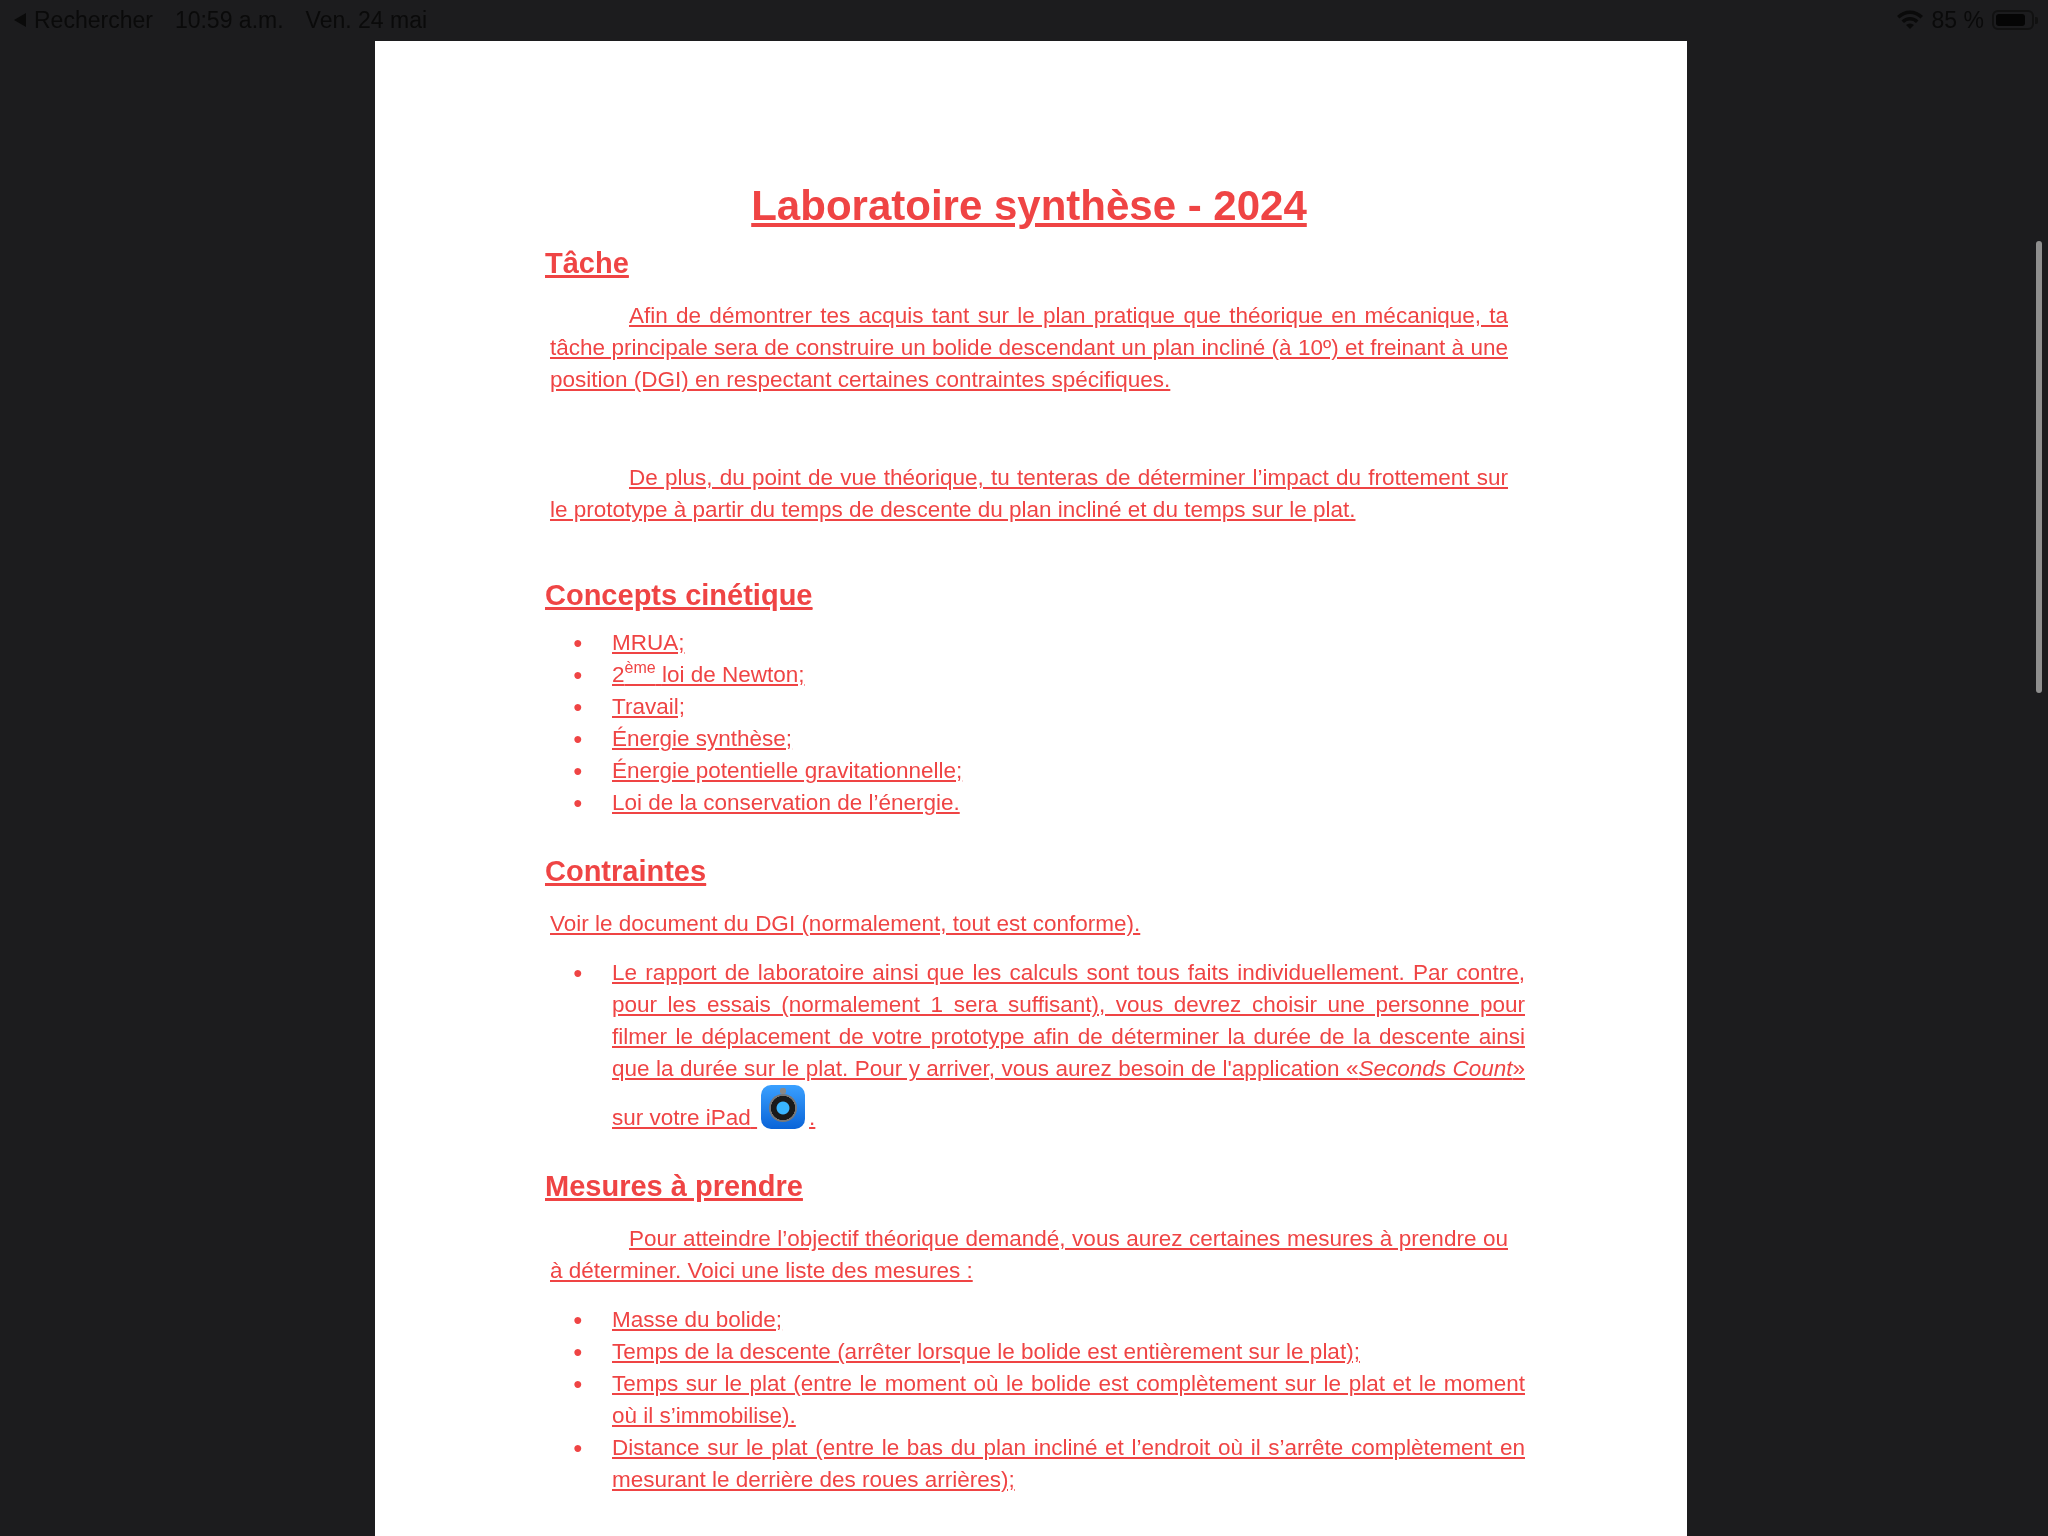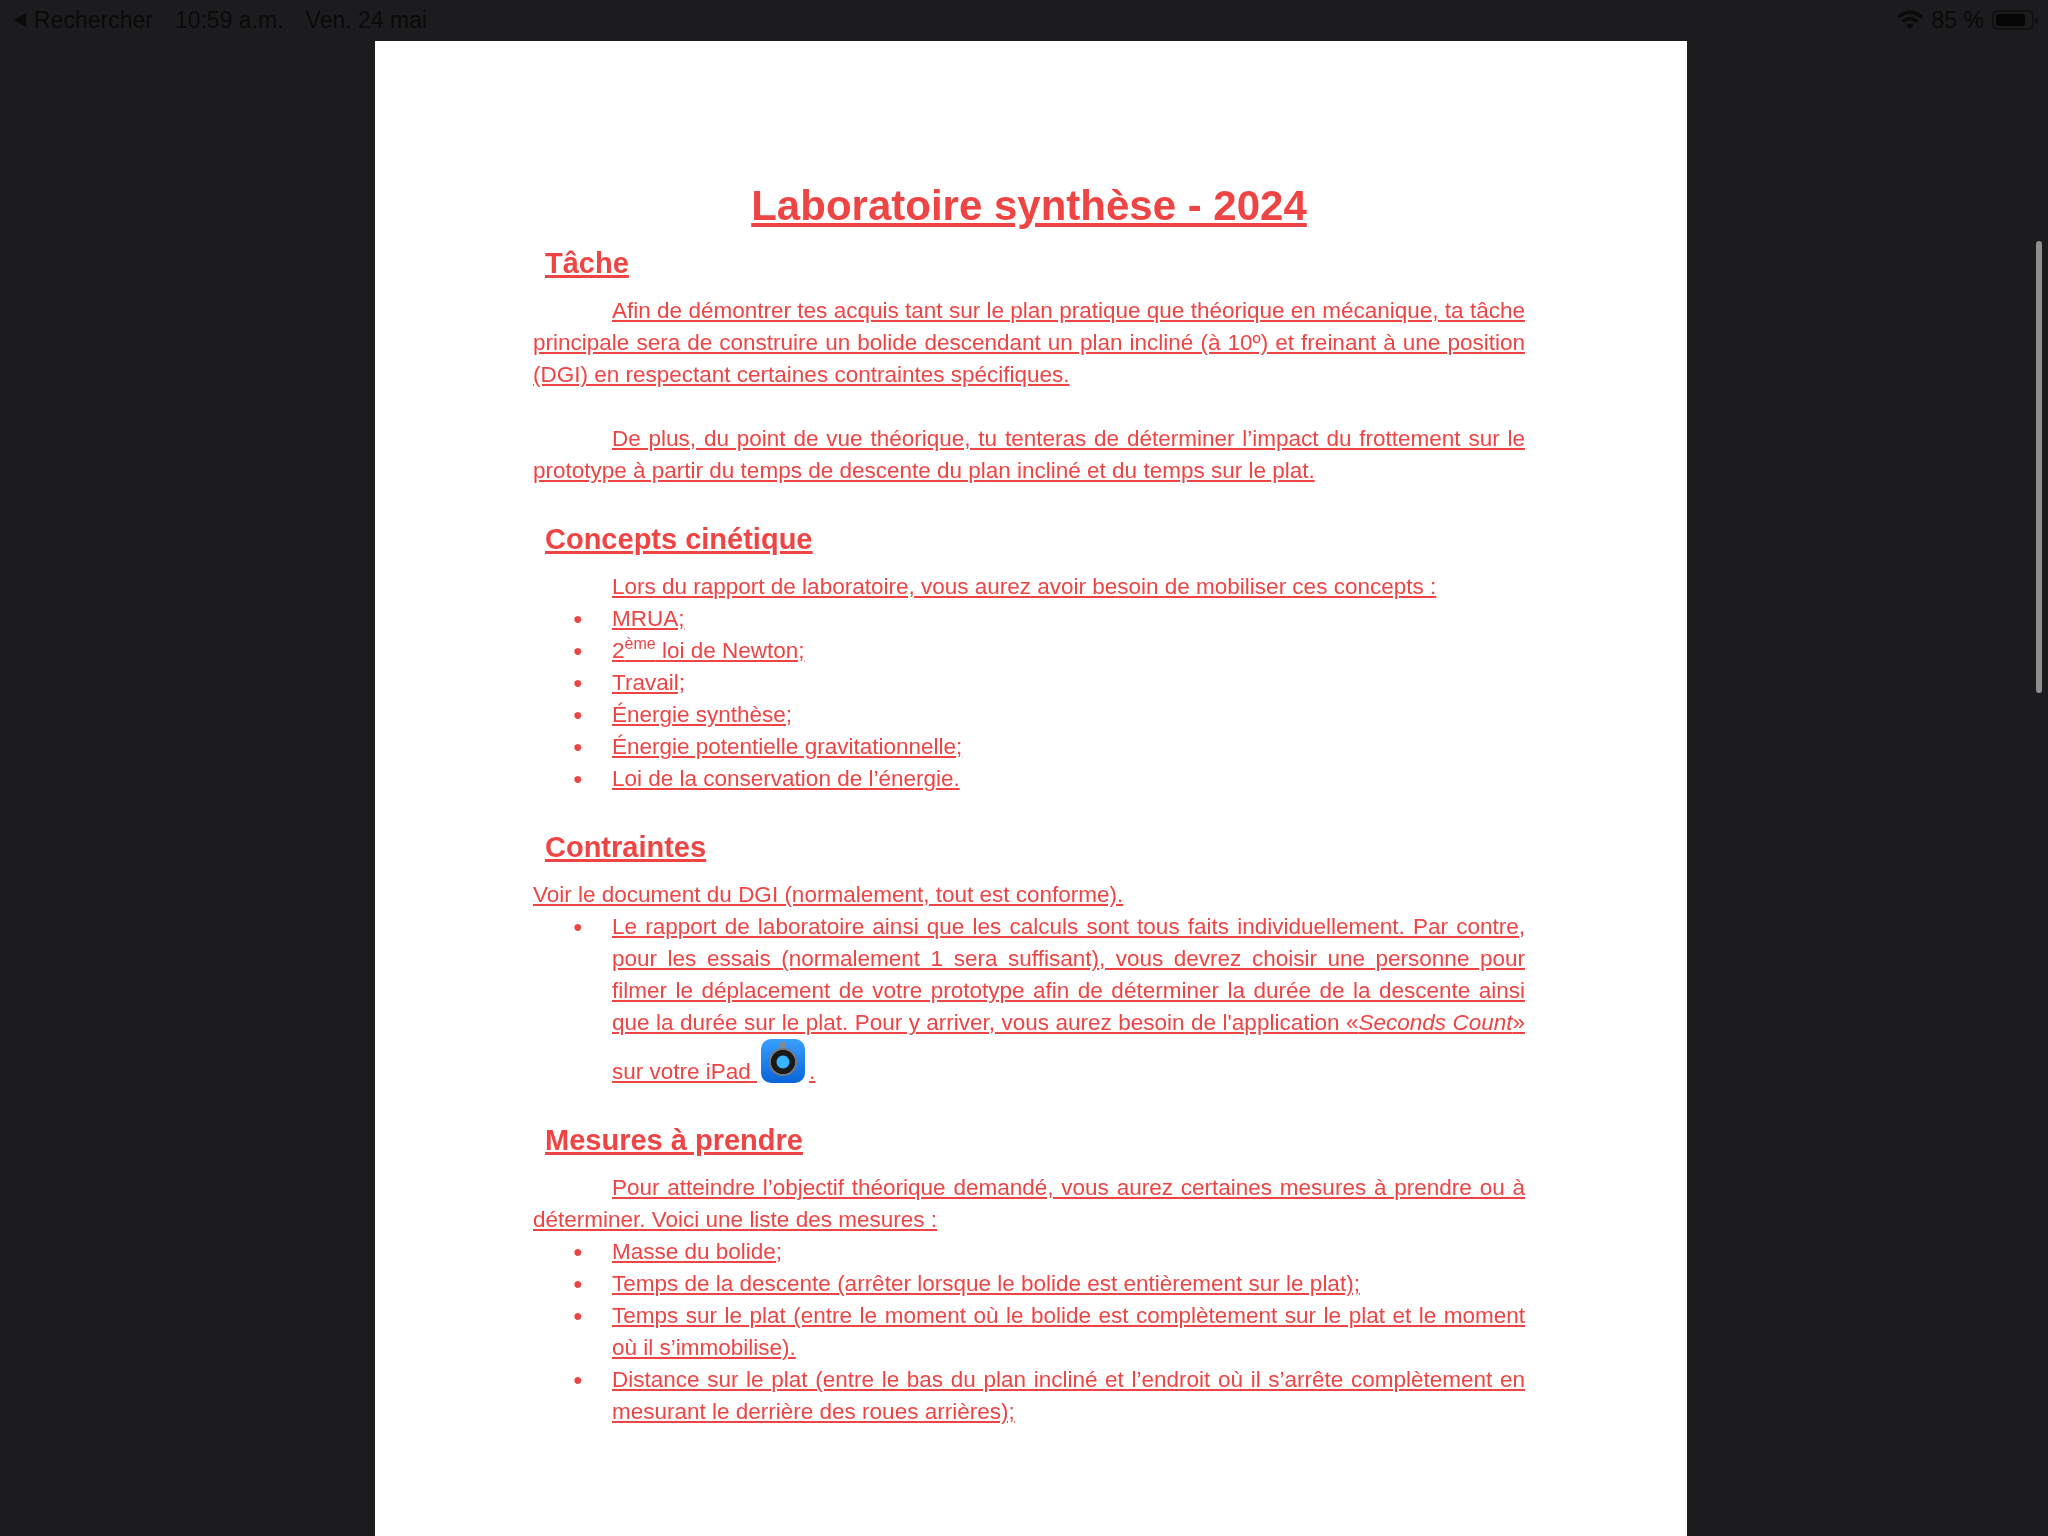--- a/index.html
+++ b/index.html
@@ -23,21 +23,21 @@
   .battery .fill { height:100%; background:#050505; border-radius:3px; }
   .battery::after { content:""; position:absolute; right:-6px; top:5px; width:3px; height:7px; background:#111; border-radius:0 2px 2px 0; }
 
   .page {
     position:absolute; left:375px; top:41px; width:1312px; height:1520px;
     background:#ffffff;
   }
   .content { position:absolute; left:158px; top:140px; width:992px; color:#ef4444; font-size:22.5px; line-height:32px;text-decoration:underline; }
   .title { text-align:center; font-weight:bold; font-size:42px; line-height:50px; margin:0 0 2px 0; }
   h2 { font-size:29px; font-weight:bold; text-decoration:underline; margin:12px; line-height:40px; text-underline-offset:3px; }
-  p { margin:0; text-align:justify; }
+  p { margin:17px; text-align:justify; }
   .indent { text-indent:79px; }
   .gap { height:32px; }
   .gap-sm { height:20px; }
   ul { margin:0; padding:0; list-style:none; }
   li { position:relative; padding-left:79px; text-align:justify; }
   li::before { content:"\25CF"; position:absolute; left:40px; top:0; font-size:16px; }
   sup { font-size:16px; line-height:0; vertical-align:9px; }
   .app-icon {
     display:inline-block; width:44px; height:44px; border-radius:10px;
     background:linear-gradient(180deg,#3aa0ff,#0a64d8); vertical-align:-4px; position:relative; margin:0 4px;
@@ -75,21 +75,20 @@
   <div class="content">
     <div class="title">Laboratoire synthèse - 2024</div>
 
     <h2>Tâche</h2>
     <p class="indent">Afin de démontrer tes acquis tant sur le plan pratique que théorique en mécanique, ta tâche principale sera de construire un bolide descendant un plan incliné (à 10º) et freinant à une position (DGI) en respectant certaines contraintes spécifiques.</p>
     <div class="gap"></div>
     <p class="indent">De plus, du point de vue théorique, tu tenteras de déterminer l’impact du frottement sur le prototype à partir du temps de descente du plan incliné et du temps sur le plat.</p>
     <div class="gap-sm"></div>
 
     <h2>Concepts cinétique</h2>
-    <p class="indent">Lors du rapport de laboratoire, vous aurez avoir besoin de mobiliser ces concepts :</p>
     <ul>
       <li>MRUA;</li>
       <li><span>2</span><sup>ème</sup> <span>loi de Newton;</span></li>
       <li>Travail;</li>
       <li>Énergie synthèse;</li>
       <li>Énergie potentielle gravitationnelle;</li>
       <li>Loi de la conservation de l’énergie.</li>
     </ul>
     <div class="gap-sm"></div>
 

